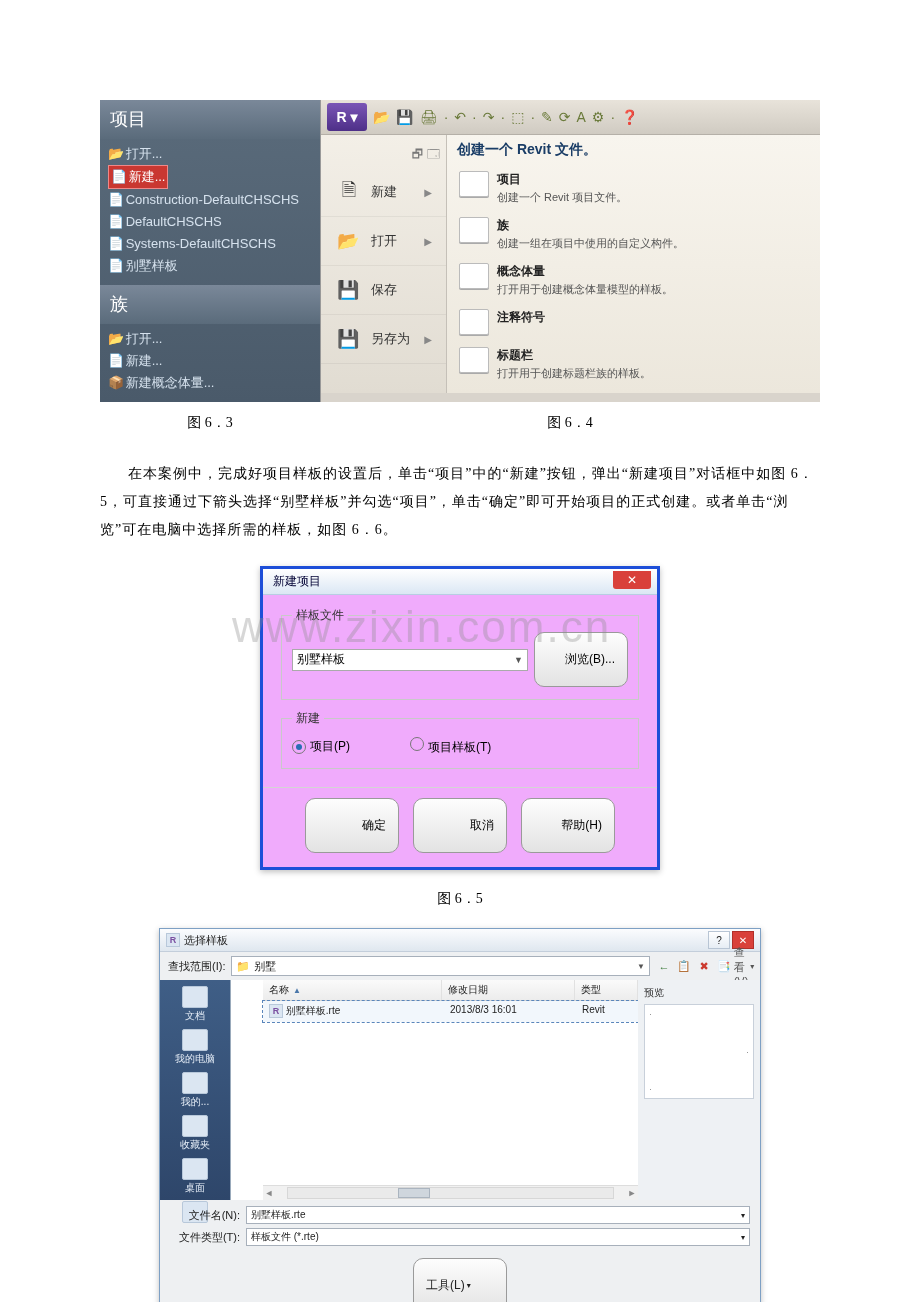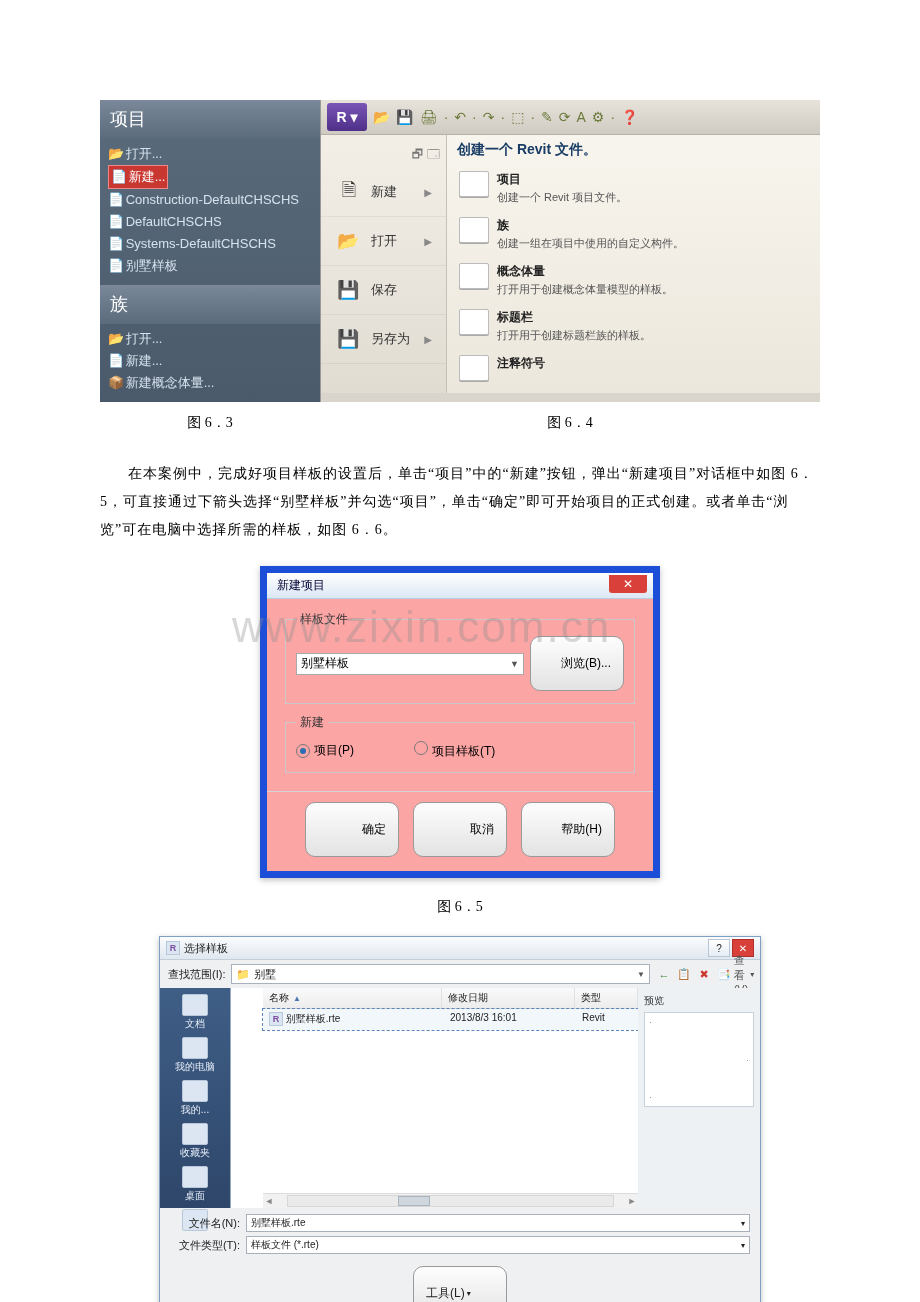--- a/index.html
+++ b/index.html
@@ -31,21 +31,21 @@
   .sub-item .txt span{font-size:11px;color:#555;}
   .caption-row{display:flex;margin-top:12px;font-family:"SimSun",serif;}
   .caption-row .c1{width:220px;text-align:center;}
   .caption-row .c2{flex:1;text-align:center;}
   
   .para{font-family:"SimSun",serif;line-height:2;margin:28px 0 12px 0;letter-spacing:1px;}
   .para .indent{display:inline-block;width:2em;}
   
   .dlg65-wrap{position:relative;width:400px;margin:18px auto 0 auto;}
   .wm{position:absolute;left:-28px;top:36px;font-size:44px;letter-spacing:2px;color:rgba(140,140,140,.35);font-family:Liberation Sans, sans-serif;pointer-events:none;white-space:nowrap;}
-  .dlg65{background:#fca5a5;border:7px solid #1d4ed8;box-shadow:0 2px 6px rgba(0,0,0,.25);margin-top:22px;}
+  .dlg65{background:#f0abfc;border:3px solid #1d4ed8;box-shadow:0 2px 6px rgba(0,0,0,.25);margin-top:22px;}
   .dlg65 .title{background:linear-gradient(#fff,#dbe7f4);padding:4px 10px;font-size:12px;color:#003;border-bottom:1px solid #b8cde3;position:relative;}
   .dlg65 .close{position:absolute;right:6px;top:2px;width:38px;height:18px;background:#d9403a;border-radius:0 0 3px 3px;color:#fff;text-align:center;font-size:12px;line-height:18px;}
   .dlg65 .body{padding:12px 16px 8px 16px;font-size:12px;}
   .dlg65 fieldset{border:1px solid #c9c9c9;padding:8px 10px 12px 10px;margin-bottom:10px;}
   .dlg65 legend{padding:0 4px;color:#333;}
   .combo{display:flex;gap:6px;align-items:center;}
   .combo .field{flex:1;background:#fff;border:1px solid #aaa;height:20px;display:flex;align-items:center;justify-content:space-between;padding:0 4px;font-size:12px;}
   .combo .field .tri{font-size:9px;color:#555;}
   .winbtn{background:linear-gradient(#fdfdfd,#e3e3e3);border:1px solid #9a9a9a;border-radius:10px;padding:18px 12px;font-size:12px;min-width:68px;text-align:right;}
   .radio-row{display:flex;gap:60px;align-items:center;margin-top:2px;}
@@ -178,25 +178,25 @@
           <div class="sub-item">
               <div class="tile"></div>
               <div class="txt"><b>族</b><span>创建一组在项目中使用的自定义构件。</span></div>
             </div>
           <div class="sub-item">
               <div class="tile"></div>
               <div class="txt"><b>概念体量</b><span>打开用于创建概念体量模型的样板。</span></div>
             </div>
           <div class="sub-item">
               <div class="tile"></div>
+              <div class="txt"><b>注释符号</b><span></span></div>
+            </div>
+          <div class="sub-item">
+              <div class="tile"></div>
               <div class="txt"><b>标题栏</b><span>打开用于创建标题栏族的样板。</span></div>
-            </div>
-          <div class="sub-item">
-              <div class="tile"></div>
-              <div class="txt"><b>注释符号</b><span></span></div>
             </div>
         </div>
       </div>
     </div>
   </div>
 
   <div class="caption-row">
     <div class="c1">图 6．3</div>
     <div class="c2">图 6．4</div>
   </div>

